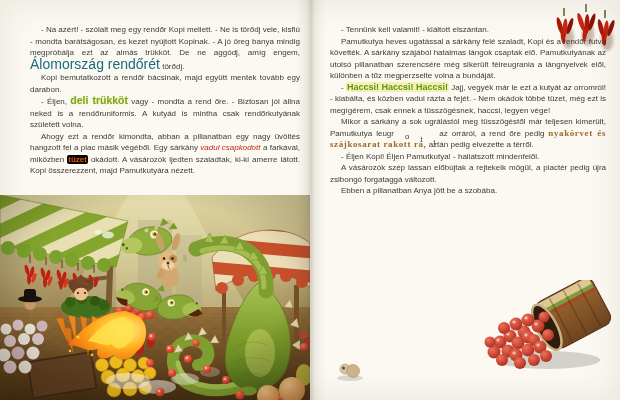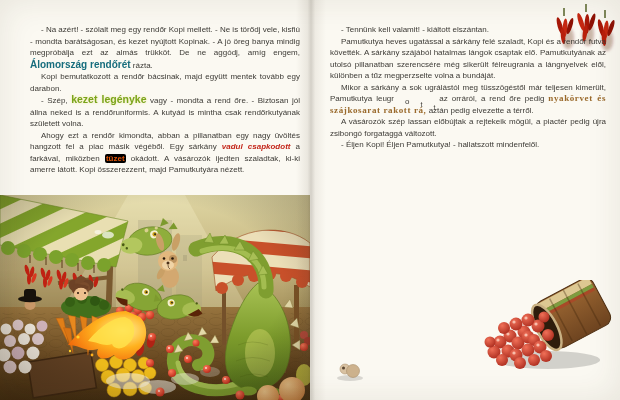--- a/index.html
+++ b/index.html
@@ -9,23 +9,23 @@
   .page{position:absolute;top:0;height:400px;width:310px;}
   .page-left{left:0;}
   .page-right{left:310px;}
   .fold{position:absolute;left:296px;top:0;width:30px;height:400px;pointer-events:none;
     background:linear-gradient(90deg,rgba(90,75,55,0) 0%,rgba(90,75,55,.10) 38%,rgba(55,45,30,.20) 50%,rgba(90,75,55,.08) 64%,rgba(90,75,55,0) 100%);z-index:5;}
   .text-col{position:absolute;color:#3c3a35;font-size:8px;line-height:11.5px;text-align:justify;}
   .text-left{left:30px;top:24px;width:270px;}
   .text-right{left:20px;top:24px;width:276px;}
   .para{margin:0;text-indent:11px;}
   .seg{white-space:pre-wrap;}
-  .s-teal{color:#176d7d;font-weight:bold;font-size:10px;}
+  .s-teal{color:#176d7d;font-weight:normal;font-size:14px;}
   .s-greenbig{color:#79a41b;font-weight:bold;font-size:10.5px;text-shadow:0 0 3px #f1e9a2;}
-  .s-redit{color:#c3261a;font-weight:bold;font-style:italic;}
+  .s-redit{color:#c3261a;font-weight:normal;font-style:italic;}
   .s-orangehl{color:#e05508;font-weight:bold;background:#000000;border-radius:2px;padding:0 1px;}
   .s-ugorj{color:#d4541e;font-weight:bold;font-style:italic;font-family:"Liberation Mono",monospace;font-size:8.2px;}
   .s-greenhl{color:#58991b;font-weight:bold;background:#f6f0b0;border-radius:2px;padding:0 1px;font-size:9px;}
   .s-brown{color:#9a6a2c;font-weight:bold;font-family:"Liberation Serif",serif;letter-spacing:.6px;font-size:9px;}
   .s-fall1{display:inline-block;transform:translateY(3px);}
   .s-fall2{display:inline-block;transform:translateY(6px);font-size:7.3px;}
   .s-fall3{display:inline-block;transform:translateY(9px);font-size:6.8px;}
   .illustration{position:absolute;left:0;top:195px;width:310px;height:205px;display:block;}
   .deco{position:absolute;display:block;}
   .deco-chilis{right:2px;top:0;width:72px;height:58px;}
@@ -35,23 +35,23 @@
   .pagenum{position:absolute;left:24px;top:2px;width:24px;text-align:center;color:#8a6a3a;font-size:7.5px;font-weight:bold;}
   .squiggle{position:absolute;left:0;top:10px;width:100px;height:26px;}
 </style>
 </head>
 <body>
 
 <div class="spread">
 
   <div class="page page-left">
     <div class="text-col text-left">
-        <p class="para"><span class="seg s-n">- Na azért! - szólalt meg egy rendőr Kopi mellett. - Ne is törődj vele, kisfiú - mondta barátságosan, és kezet nyújtott Kopinak. - A jó öreg banya mindig megpróbálja ezt az almás trükköt. De ne aggódj, amíg engem, </span><span class="seg s-teal">Álomország rendőrét</span><span class="seg s-n"> rázta.</span></p>
+        <p class="para"><span class="seg s-n">- Na azért! - szólalt meg egy rendőr Kopi mellett. - Ne is törődj vele, kisfiú - mondta barátságosan, és kezet nyújtott Kopinak. - A jó öreg banya mindig megpróbálja ezt az almás trükköt. De ne aggódj, amíg engem, </span><span class="seg s-teal">Álomország rendőrét</span><span class="seg s-n"> törődj.</span></p>
         <p class="para"><span class="seg s-n">Kopi bemutatkozott a rendőr bácsinak, majd együtt mentek tovább egy darabon.</span></p>
-        <p class="para"><span class="seg s-n">- Szép, </span><span class="seg s-greenbig">kezet legényke</span><span class="seg s-n"> vagy - mondta a rend őre. - Biztosan jól állna neked is a rendőruniformis. A kutyád is mintha csak rendőrkutyának született volna.</span></p>
+        <p class="para"><span class="seg s-n">- Éljen, </span><span class="seg s-greenbig">deli trükköt</span><span class="seg s-n"> vagy - mondta a rend őre. - Biztosan jól állna neked is a rendőruniformis. A kutyád is mintha csak rendőrkutyának született volna.</span></p>
         <p class="para"><span class="seg s-n">Ahogy ezt a rendőr kimondta, abban a pillanatban egy nagy üvöltés hangzott fel a piac másik végéből. Egy sárkány </span><span class="seg s-redit">vadul csapkodott</span><span class="seg s-n"> a farkával, miközben </span><span class="seg s-orangehl">tüzet</span><span class="seg s-n"> okádott. A vásározók ijedten szaladtak, ki-ki amerre látott. Kopi összerezzent, majd Pamutkutyára nézett.</span></p>
       </div>
 
     <svg class="illustration" viewBox="0 0 310 205" xmlns="http://www.w3.org/2000/svg">
       <defs>
         <linearGradient id="skyG" x1="0" y1="0" x2="0" y2="1">
           <stop offset="0" stop-color="#ded5a2"></stop>
             <stop offset=".6" stop-color="#c4b47e"></stop>
             <stop offset="1" stop-color="#a28e58"></stop>
         </linearGradient>
@@ -432,23 +432,25 @@
         <ellipse cx="55" cy="28" rx="2.4" ry="9" fill="#a81808" transform="rotate(-14 55 28)"></ellipse>
         <ellipse cx="60" cy="30" rx="2.4" ry="9.5" fill="#c62812" transform="rotate(6 60 30)"></ellipse>
         <ellipse cx="65" cy="28" rx="2.2" ry="8.5" fill="#8f1205" transform="rotate(20 65 28)"></ellipse>
         <ellipse cx="58" cy="38" rx="2.2" ry="8" fill="#b81f0c" transform="rotate(-4 58 38)"></ellipse>
       </g>
     </svg>
 
     <div class="text-col text-right">
         <p class="para"><span class="seg s-n">- Tennünk kell valamit! - kiáltott elszántan.</span></p>
         <p class="para"><span class="seg s-n">Pamutkutya heves ugatással a sárkány felé szaladt, Kopi és a rendőr futva követték. A sárkány szájából hatalmas lángok csaptak elő. Pamutkutyának az utolsó pillanatban szerencsére még sikerült félreugrania a lángnyelvek elől, különben a tűz megperzselte volna a bundáját.</span></p>
+        <p class="para"><span class="seg s-n">- </span><span class="seg s-greenhl">Haccsi! Haccsi! Haccsi!</span><span class="seg s-n"> Jajj, vegyék már le ezt a kutyát az orromról! - kiabálta, és közben vadul rázta a fejét. - Nem okádok többé tüzet, még ezt is megígérem, csak ennek a tüsszögésnek, haccsi, legyen vége!</span></p>
         <p class="para"><span class="seg s-n">Mikor a sárkány a sok ugrálástól meg tüsszögéstől már teljesen kimerült, Pamutkutya leugr</span><span class="seg s-fall1">o</span><span class="seg s-fall2">t</span><span class="seg s-fall3">t</span><span class="seg s-n"> az orráról, a rend őre pedig </span><span class="seg s-brown">nyakörvet és szájkosarat rakott rá,</span><span class="seg s-n"> aztán pedig elvezette a térről.</span></p>
+        <p class="para"><span class="seg s-n">- Éljen Kopi! Éljen Pamutkutya! - hallatszott mindenfelől.</span></p>
         <p class="para"><span class="seg s-n">A vásározók szép lassan előbújtak a rejtekeik mögül, a piactér pedig újra zsibongó forgataggá változott.</span></p>
-        <p class="para"><span class="seg s-n">- Éljen Kopi! Éljen Pamutkutya! - hallatszott mindenfelől.</span></p>
+        <p class="para"><span class="seg s-n">Ebben a pillanatban Anya jött be a szobába.</span></p>
       </div>
 
     <svg class="deco deco-basket" viewBox="0 0 138 92" xmlns="http://www.w3.org/2000/svg">
       <defs>
         <linearGradient id="wood" x1="0" y1="0" x2="0" y2="1">
           <stop offset="0" stop-color="#a06a34"></stop>
             <stop offset="1" stop-color="#6e4420"></stop>
         </linearGradient>
         <radialGradient id="berryG" cx=".35" cy=".3" r=".95">
           <stop offset="0" stop-color="#f07058"></stop>

